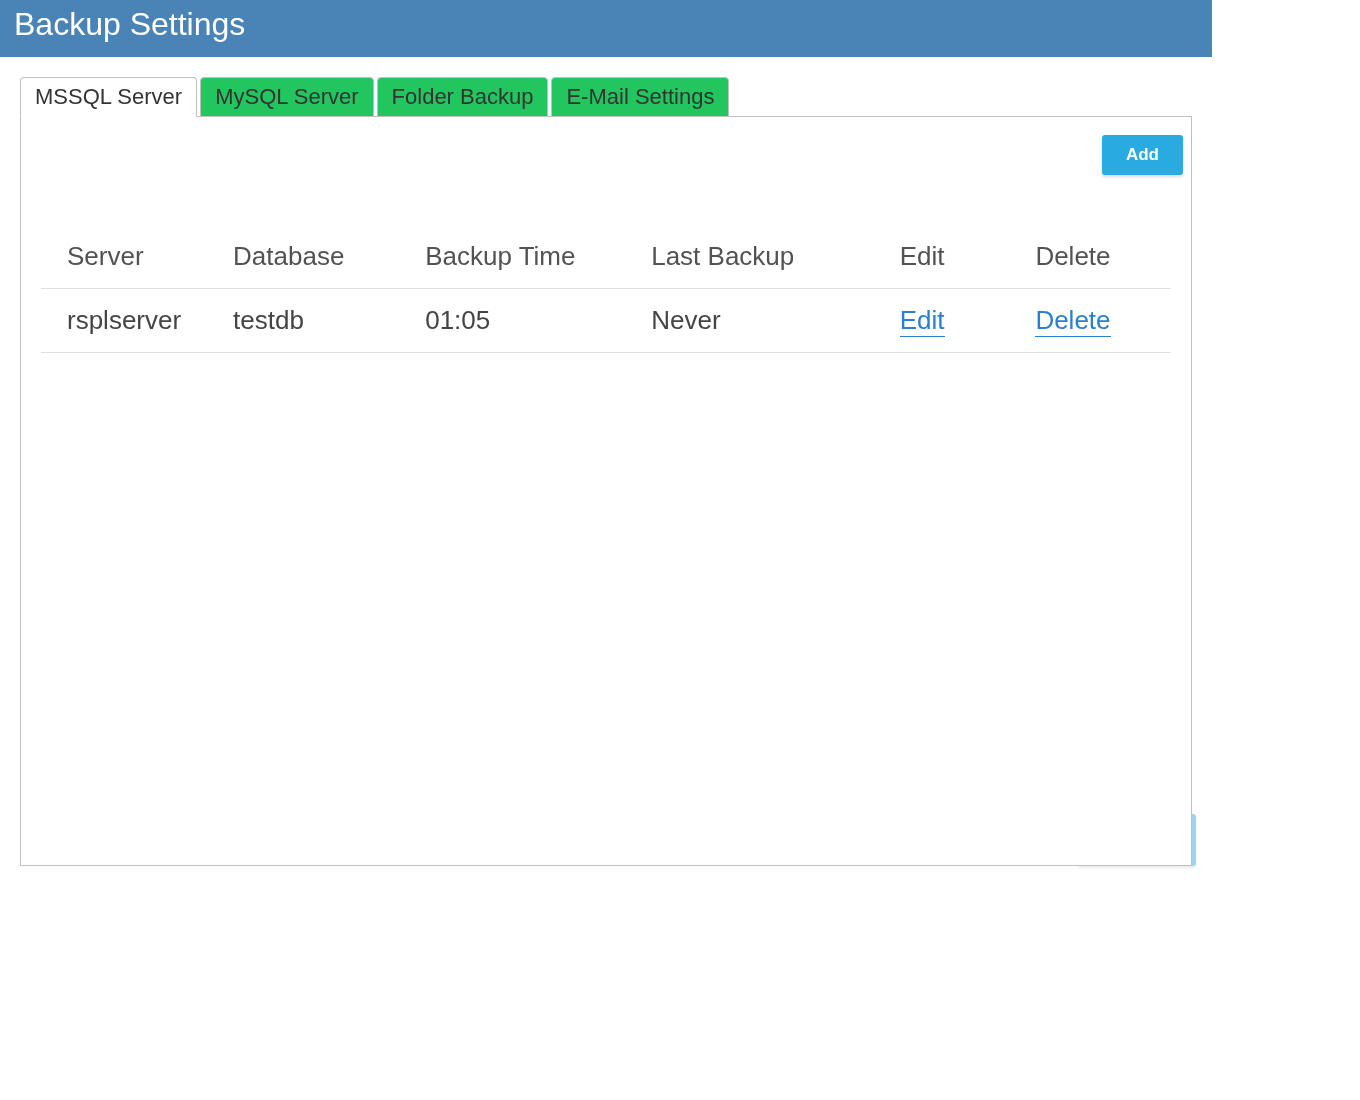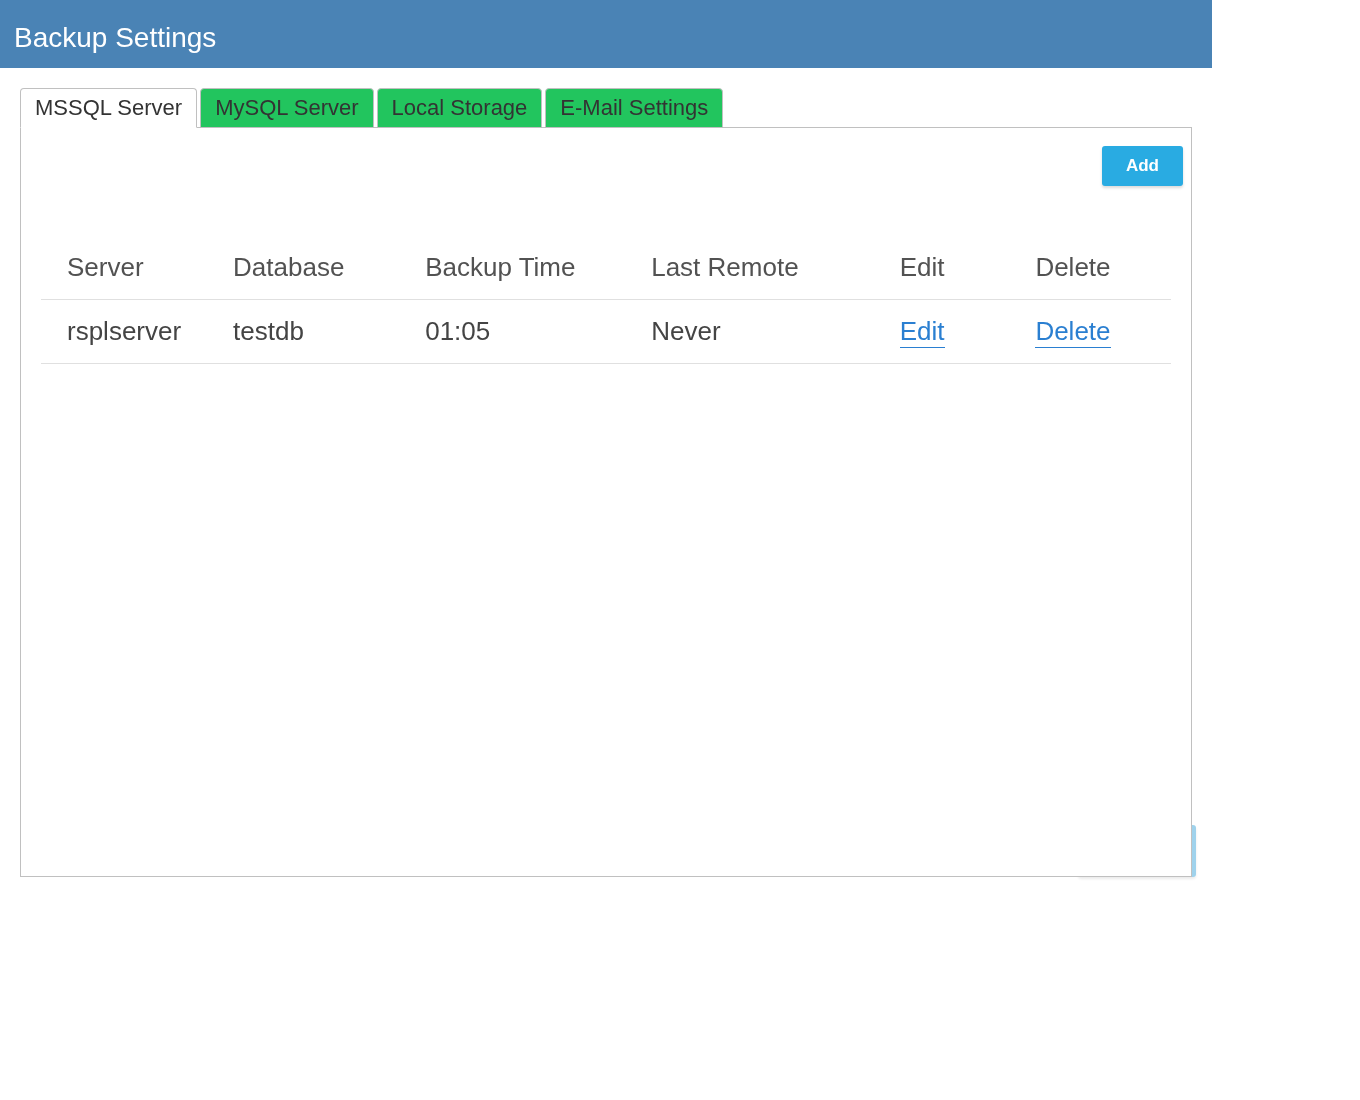--- a/index.html
+++ b/index.html
@@ -6,22 +6,22 @@
     body {
       font-family: "Segoe UI", Arial, sans-serif;
       background: #ffffff;
       width: 1212px;
       height: 980px;
       margin: 0;
     }
     .titlebar {
       background: #4a83b5;
       color: #ffffff;
-      padding: 22px 14px 14px 14px;
-      font-size: 28px;
+      padding: 6px 14px 14px 14px;
+      font-size: 32px;
       font-weight: 400;
     }
     .window-body {
       padding: 20px 20px 10px 20px;
       background: #ffffff;
       position: relative;
     }
     .tab-strip {
       display: flex;
       align-items: flex-start;
@@ -129,36 +129,36 @@
 
 <div class="titlebar">
   <span>Backup Settings</span>
 </div>
 
 <div class="window-body">
 
   <div class="tab-strip">
     <div class="tab active">MSSQL Server</div>
     <div class="tab">MySQL Server</div>
-    <div class="tab">Local Storage</div>
+    <div class="tab">Folder Backup</div>
     <div class="tab">E-Mail Settings</div>
   </div>
 
   <div class="tab-panel">
     <div class="toolbar">
       <button class="btn-add">Add</button>
     </div>
 
     <table class="table">
       <thead>
         <tr>
           <th class="col-server">Server</th>
           <th class="col-database">Database</th>
           <th class="col-backuptime">Backup Time</th>
-          <th class="col-lastbackup">Last Remote</th>
+          <th class="col-lastbackup">Last Backup</th>
           <th class="col-edit">Edit</th>
           <th class="col-delete">Delete</th>
         </tr>
       </thead>
       <tbody>
         <tr>
           <td class="col-server">rsplserver</td>
           <td class="col-database">testdb</td>
           <td class="col-backuptime">01:05</td>
           <td class="col-lastbackup">Never</td>

